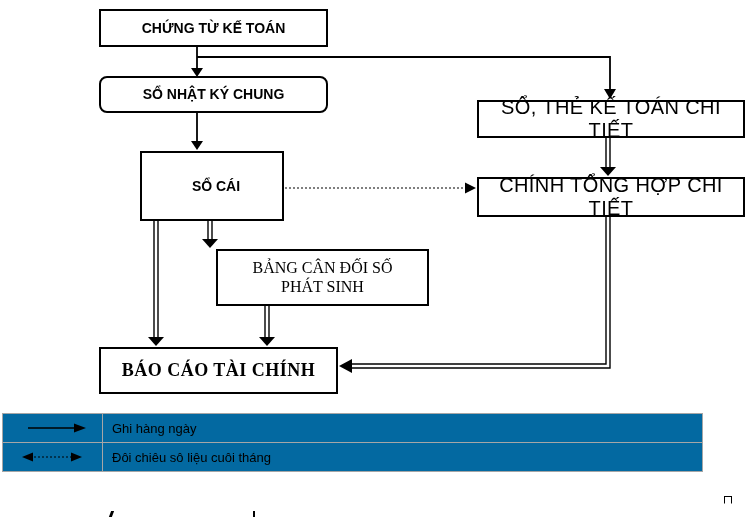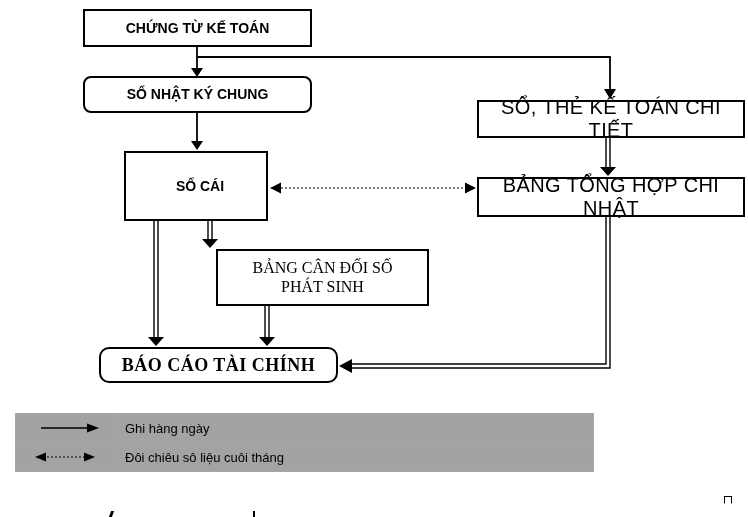--- a/index.html
+++ b/index.html
@@ -27,34 +27,34 @@
     background: #ffffff;
     border: 2px solid #000000;
     display: flex;
     align-items: center;
     justify-content: center;
     text-align: center;
     color: #000000;
     box-sizing: border-box;
     line-height: 1.15;
   }
-  .bold-sans  { font-family: "Liberation Sans", sans-serif; font-weight: bold; font-size: 14px; }
+  .bold-sans  { font-family: "Liberation Sans", sans-serif; font-weight: bold; font-size: 14px; margin-left: 16px; }
   .reg-sans   { font-family: "Liberation Sans", sans-serif; font-weight: normal; font-size: 20px; letter-spacing: 0.4px; }
   .reg-serif  { font-family: "Liberation Serif", serif; font-weight: normal; font-size: 16px; }
   .bold-serif { font-family: "Liberation Serif", serif; font-weight: bold; font-size: 18px; letter-spacing: 0.5px; }
 
   .legend {
     position: absolute;
-    left: 15px;
+    left: 2px;
     top: 413px;
-    width: 579px;
+    width: 701px;
     border: 1px solid #a6a6a6;
     border-bottom: none;
     box-sizing: border-box;
-    background: #a3a3a3;
+    background: #0369a1;
   }
   .legend-row {
     display: flex;
     height: 28px;
     border-bottom: 1px solid #a6a6a6;
   }
   .legend-sym {
     width: 100px;
     border-right: 1px solid #a6a6a6;
     box-sizing: border-box;
@@ -145,29 +145,29 @@
 
   <div class="node bold-sans" style="left:124px; top:151px; width:144px; height:70px;padding-left:8px;">
     <span>SỔ CÁI</span>
   </div>
 
   <div class="node reg-sans" style="left:477px; top:100px; width:268px; height:38px;">
     <span>SỔ, THẺ KẾ TOÁN CHI TIẾT</span>
   </div>
 
   <div class="node reg-sans" style="left:477px; top:177px; width:268px; height:40px;">
-    <span>BẢNG TỔNG HỢP CHI NHẬT</span>
+    <span>CHÍNH TỔNG HỢP CHI TIẾT</span>
   </div>
 
   <div class="node reg-serif" style="left:183px; top:249px; width:213px; height:57px; flex-direction:column;margin-left:33px;">
     <span>BẢNG CÂN ĐỐI SỐ</span>
     <span>PHÁT SINH</span>
   </div>
 
-  <div class="node bold-serif" style="left:99px; top:347px; width:239px; height:36px;border-radius:10px;">
+  <div class="node bold-serif" style="left:99px; top:347px; width:239px; height:47px;">
     <span>BÁO CÁO TÀI CHÍNH</span>
   </div>
 
   <div class="legend">
 
     <div class="legend-row">
       <div class="legend-sym">
         <svg width="90" height="28" viewBox="0 0 90 28">
           <path d="M20 14 H68" stroke="#000000" stroke-width="1.6" fill="none"></path>
           <polygon points="66,9.5 66,18.5 78,14" fill="#000000"></polygon>

